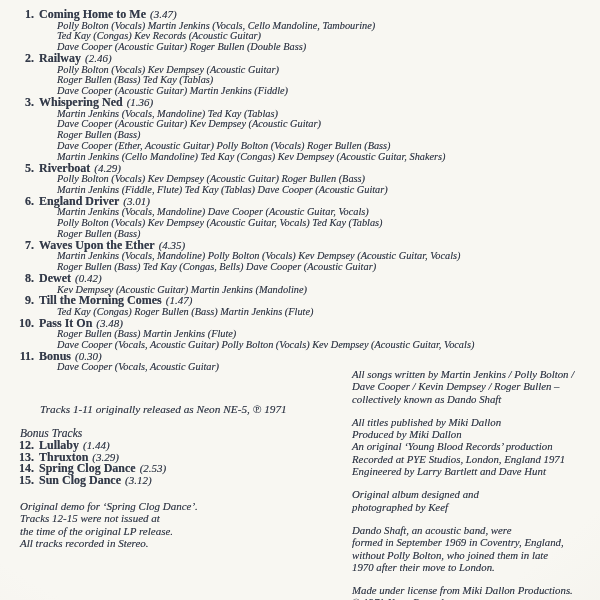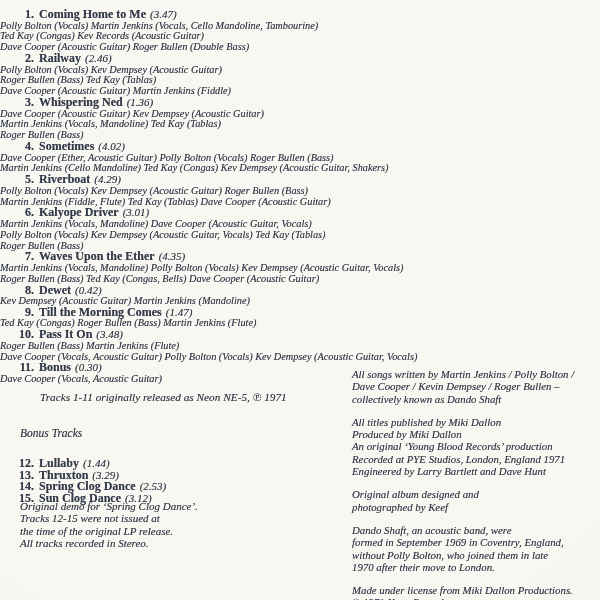--- a/index.html
+++ b/index.html
@@ -11,25 +11,25 @@
     position:relative;width:600px;height:600px;
     background:radial-gradient(ellipse 130% 120% at 45% 42%, #f8f7f2 55%, #f1efe9 82%, #e3e1db 100%);
     color:#333a49;
   }
   .page *{text-shadow:0 0 .5px rgba(51,58,73,.55);}
   
   .tracklist{position:absolute;top:9px;left:0;width:600px;}
   .track-line{font-size:12px;font-weight:bold;line-height:11.6px;white-space:nowrap;}
   .track-line .num{display:inline-block;width:34px;text-align:right;padding-right:5px;box-sizing:content-box;}
   .track-line .time{font-weight:normal;font-style:italic;font-size:11px;margin-left:4px;}
-  .credit{font-size:10.3px;font-style:italic;line-height:10.8px;white-space:nowrap;}
+  .credit{font-size:10.3px;font-style:italic;line-height:10.8px;padding-left:57px;white-space:nowrap;}
   
-  .release-note{position:absolute;top:391px;left:40px;font-size:11.3px;font-style:italic;white-space:nowrap;}
+  .release-note{position:absolute;top:403px;left:40px;font-size:11.3px;font-style:italic;white-space:nowrap;}
   .bonus{position:absolute;top:427px;left:0;}
-  .bonus-heading{font-size:11.5px;font-style:italic;margin-left:20px;margin-bottom:19px;}
+  .bonus-heading{font-size:11.5px;font-style:italic;margin-left:20px;margin-bottom:1px;}
   .bonus .track-line{line-height:11.7px;}
   .left-note{position:absolute;top:500px;left:20px;font-size:11px;font-style:italic;line-height:12.4px;}
   
   .right-col{position:absolute;top:368px;left:352px;width:245px;font-size:10.8px;font-style:italic;line-height:12.3px;}
   .right-col .para{margin-bottom:11px;}
   .rline{white-space:nowrap;}
 </style>
 </head>
 <body>
 
@@ -46,39 +46,38 @@
 
     <div class="track">
       <div class="track-line"><span class="num">2.</span><span class="title">Railway</span><span class="time">(2.46)</span></div>
       <div class="credit">Polly Bolton (Vocals) Kev Dempsey (Acoustic Guitar)</div>
       <div class="credit">Roger Bullen (Bass) Ted Kay (Tablas)</div>
       <div class="credit">Dave Cooper (Acoustic Guitar) Martin Jenkins (Fiddle)</div>
     </div>
 
     <div class="track">
       <div class="track-line"><span class="num">3.</span><span class="title">Whispering Ned</span><span class="time">(1.36)</span></div>
+      <div class="credit">Martin Jenkins (Vocals, Mandoline) Ted Kay (Tablas)</div>
       <div class="credit">Dave Cooper (Acoustic Guitar) Kev Dempsey (Acoustic Guitar)</div>
-      <div class="credit">Martin Jenkins (Vocals, Mandoline) Ted Kay (Tablas)</div>
       <div class="credit">Roger Bullen (Bass)</div>
     </div>
 
     <div class="track">
-      <div class="track-line"><span class="num">4.</span><span class="title">Sometimes</span><span class="time">(4.02)</span></div>
       <div class="credit">Dave Cooper (Ether, Acoustic Guitar) Polly Bolton (Vocals) Roger Bullen (Bass)</div>
       <div class="credit">Martin Jenkins (Cello Mandoline) Ted Kay (Congas) Kev Dempsey (Acoustic Guitar, Shakers)</div>
     </div>
 
     <div class="track">
       <div class="track-line"><span class="num">5.</span><span class="title">Riverboat</span><span class="time">(4.29)</span></div>
       <div class="credit">Polly Bolton (Vocals) Kev Dempsey (Acoustic Guitar) Roger Bullen (Bass)</div>
       <div class="credit">Martin Jenkins (Fiddle, Flute) Ted Kay (Tablas) Dave Cooper (Acoustic Guitar)</div>
     </div>
 
     <div class="track">
-      <div class="track-line"><span class="num">6.</span><span class="title">Kalyope Driver</span><span class="time">(3.01)</span></div>
+      <div class="track-line"><span class="num">6.</span><span class="title">England Driver</span><span class="time">(3.01)</span></div>
       <div class="credit">Martin Jenkins (Vocals, Mandoline) Dave Cooper (Acoustic Guitar, Vocals)</div>
       <div class="credit">Polly Bolton (Vocals) Kev Dempsey (Acoustic Guitar, Vocals) Ted Kay (Tablas)</div>
       <div class="credit">Roger Bullen (Bass)</div>
     </div>
 
     <div class="track">
       <div class="track-line"><span class="num">7.</span><span class="title">Waves Upon the Ether</span><span class="time">(4.35)</span></div>
       <div class="credit">Martin Jenkins (Vocals, Mandoline) Polly Bolton (Vocals) Kev Dempsey (Acoustic Guitar, Vocals)</div>
       <div class="credit">Roger Bullen (Bass) Ted Kay (Congas, Bells) Dave Cooper (Acoustic Guitar)</div>
     </div>

